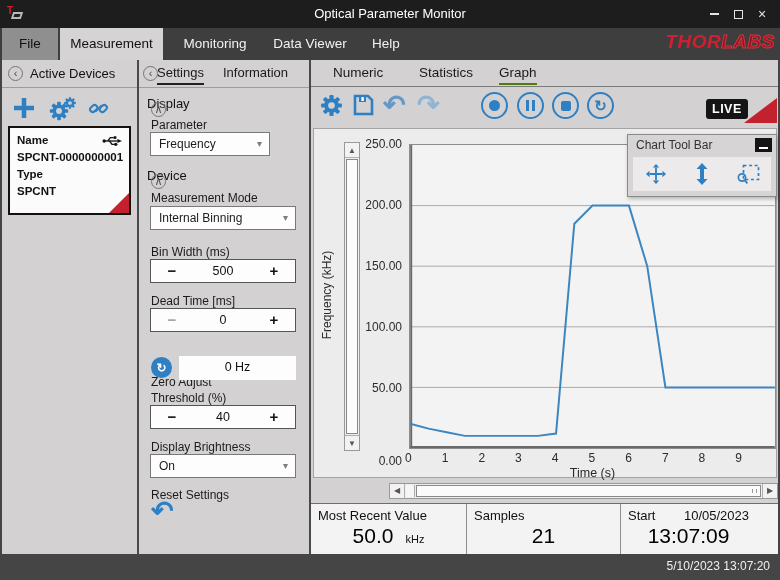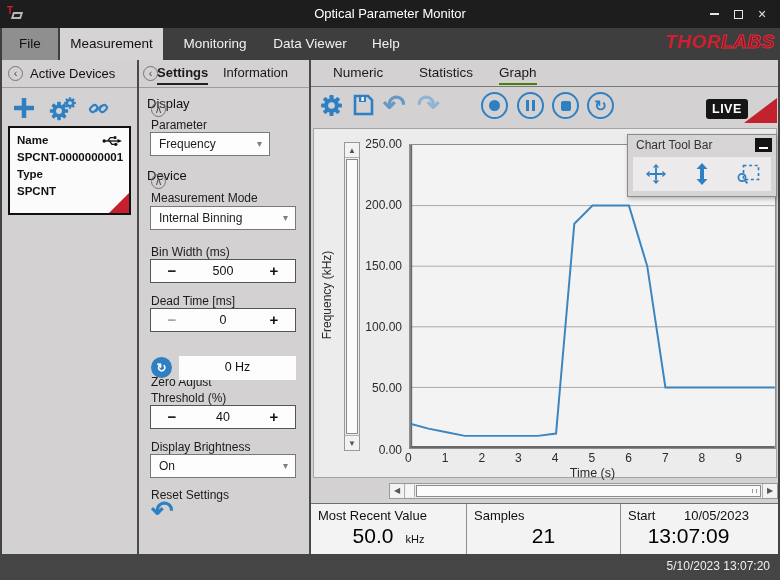--- a/index.html
+++ b/index.html
@@ -61,21 +61,21 @@
   .device-card { position:absolute; left:6px; top:66px; width:123px; height:89px; background:#fcfbfb; border:2px solid #111; padding:4px 7px; overflow:hidden; }
   .dc-line { font-size:11.5px; font-weight:bold; color:#111; line-height:17px; white-space:nowrap; }
   .dc-name-row { display:flex; justify-content:space-between; align-items:center; }
   .dc-tri { position:absolute; right:0; bottom:0; width:0; height:0; border-style:solid; border-width:0 0 20px 20px; border-color:transparent transparent #c4212e transparent; }
 
   
   .mid-panel { position:absolute; left:139px; top:60px; width:170px; height:494px; background:#d3d1d2; }
   .mid-panel .chev-circle { position:absolute; left:4px; top:6px; }
   .tab { position:absolute; top:5px; font-size:13px; color:#1a1a1a; padding-bottom:3px; }
   .tab.selected { border-bottom:2px solid #222; }
-  .t-settings { left:18px;font-weight:bold; } .t-information { left:84px; }
+  .t-settings { left:18px; } .t-information { left:84px; }
   .section-head { position:absolute; left:8px; display:flex; align-items:center; gap:7px; }
   .section-title { font-size:13px; color:#111; }
   .sec-display { top:36px; } .sec-device { top:108px; }
   .lbl-parameter { position:absolute; left:12px; top:58px; }
   .dd-parameter { left:11px; top:72px; width:120px; }
   .lbl-mm { position:absolute; left:12px; top:131px; }
   .dd-mm { left:11px; top:146px; width:146px; }
   .lbl-binwidth { position:absolute; left:12px; top:185px; }
   .st-binwidth { left:11px; top:199px; width:146px; }
   .lbl-deadtime { position:absolute; left:12px; top:234px; }
@@ -385,21 +385,21 @@
     <div class="chart-region">
       <div class="ylabel">Frequency (kHz)</div>
 
       <div class="vscroll">
         <div class="vs-arrow vs-up">▲</div>
         <div class="vs-thumb"></div>
         <div class="vs-arrow vs-down">▼</div>
       </div>
 
       <div id="ytick-labels">
-          <span style="top: 299px;">0.00</span>
+          <span style="top: 310px;">0.00</span>
           <span style="top: 237px;">50.00</span>
           <span style="top: 176px;">100.00</span>
           <span style="top: 115px;">150.00</span>
           <span style="top: 54px;">200.00</span>
           <span style="top: -7px;">250.00</span>
         </div>
       <svg id="plot-svg" width="367" height="305" viewBox="0 0 367 305">
           <line x1="0" y1="244" x2="367" y2="244" stroke="#aaa8a9" stroke-width="1"></line>
           <line x1="0" y1="183" x2="367" y2="183" stroke="#aaa8a9" stroke-width="1"></line>
           <line x1="0" y1="122" x2="367" y2="122" stroke="#aaa8a9" stroke-width="1"></line>

